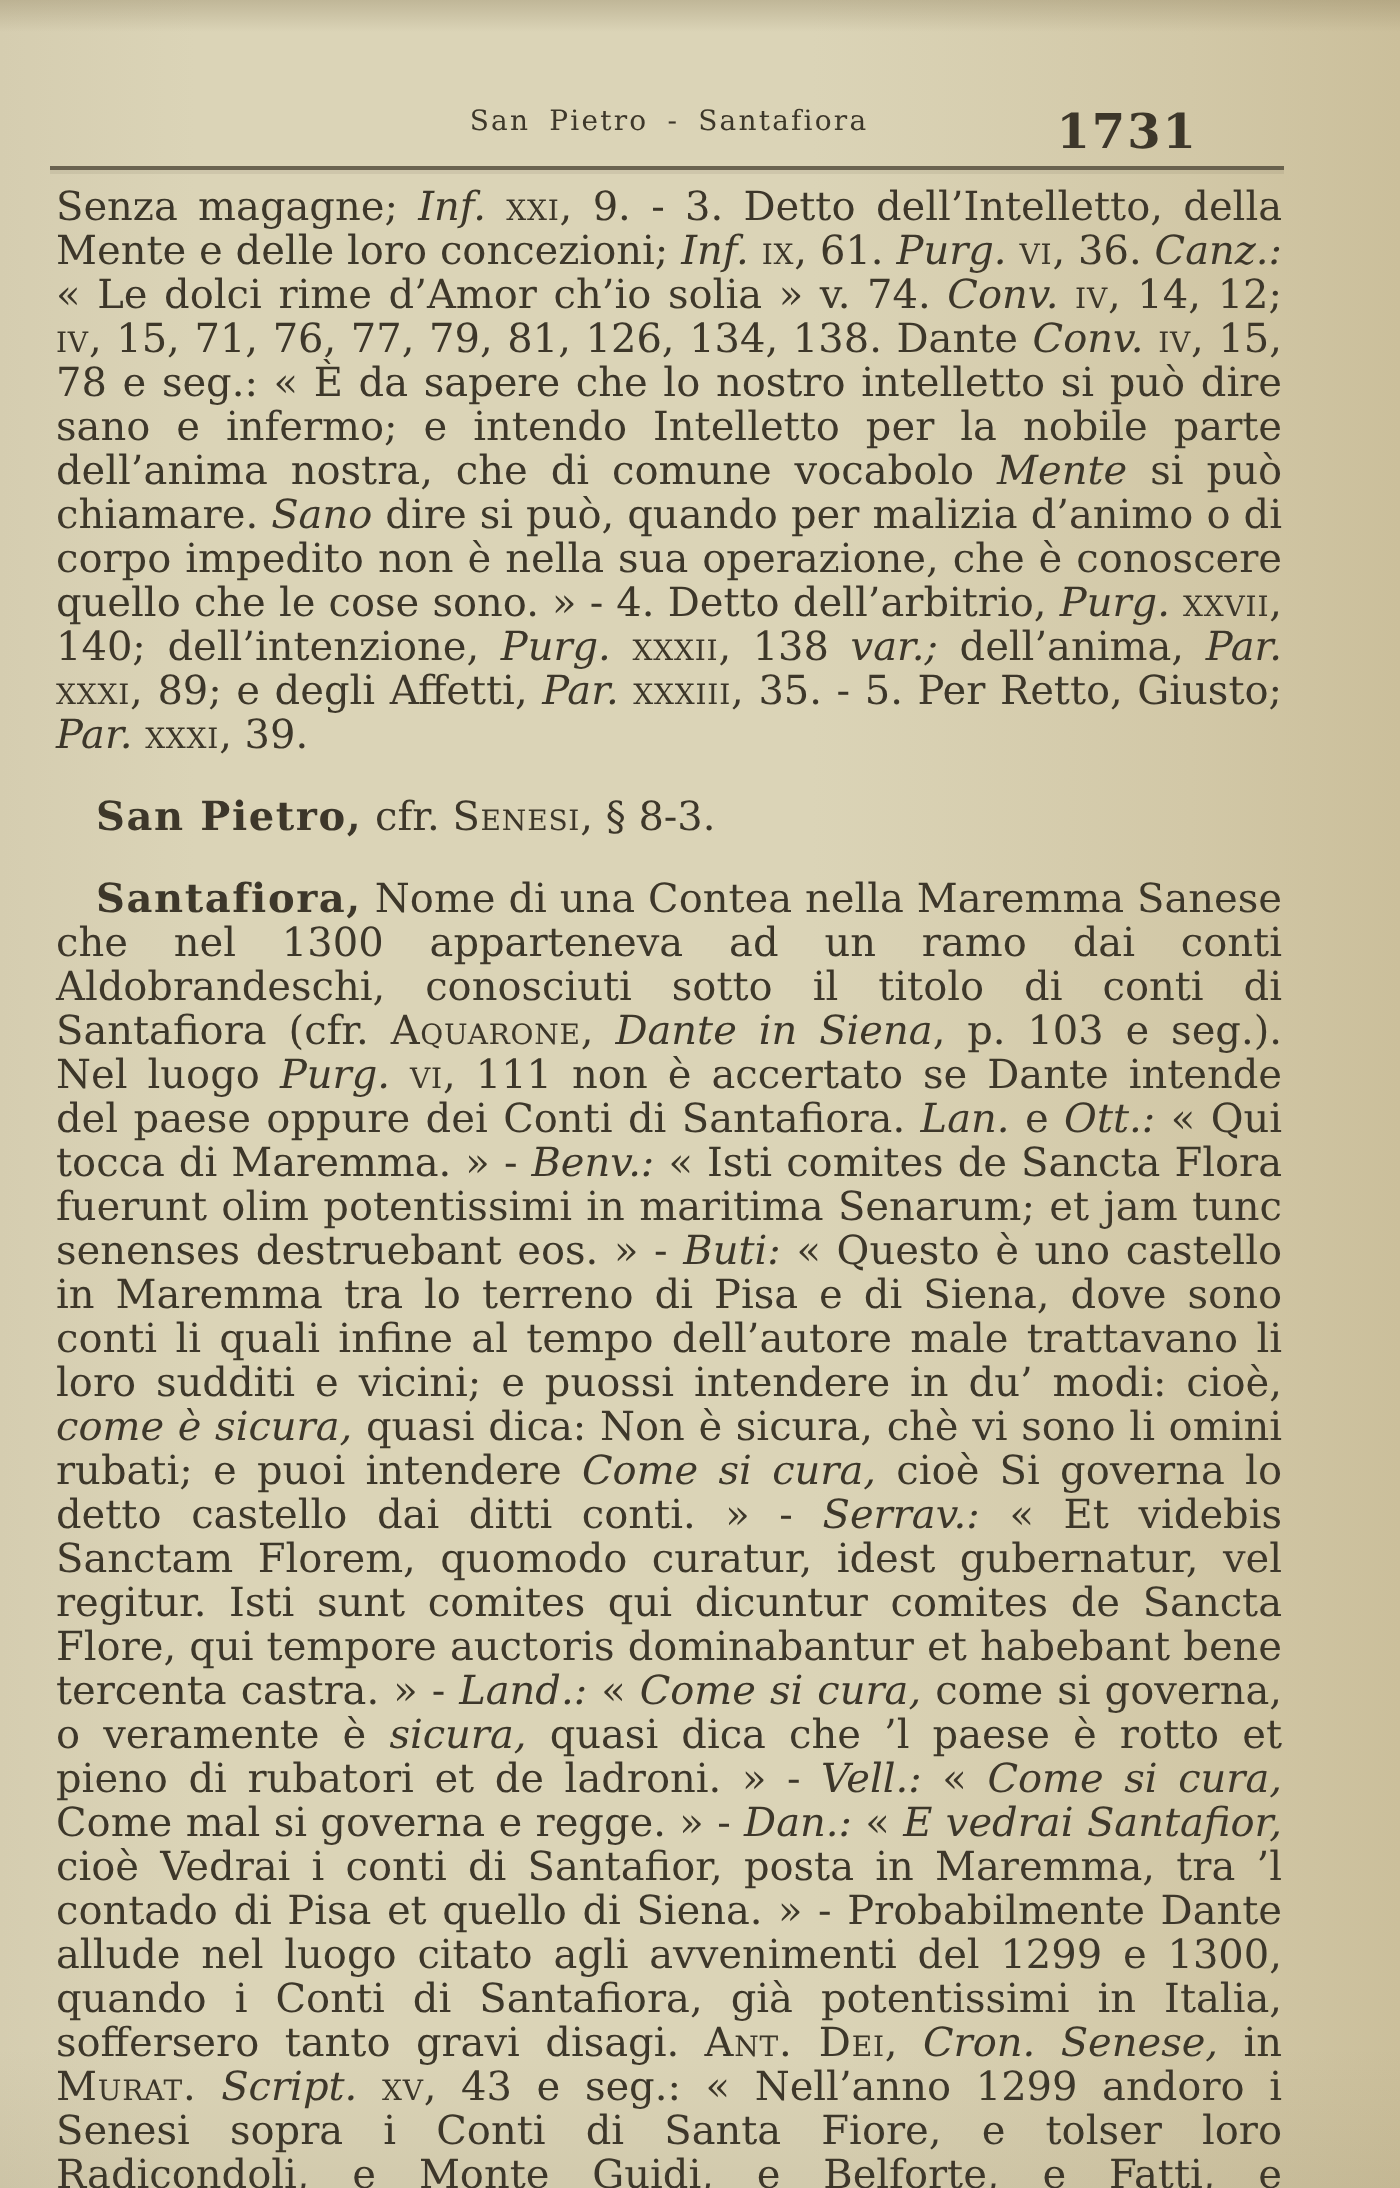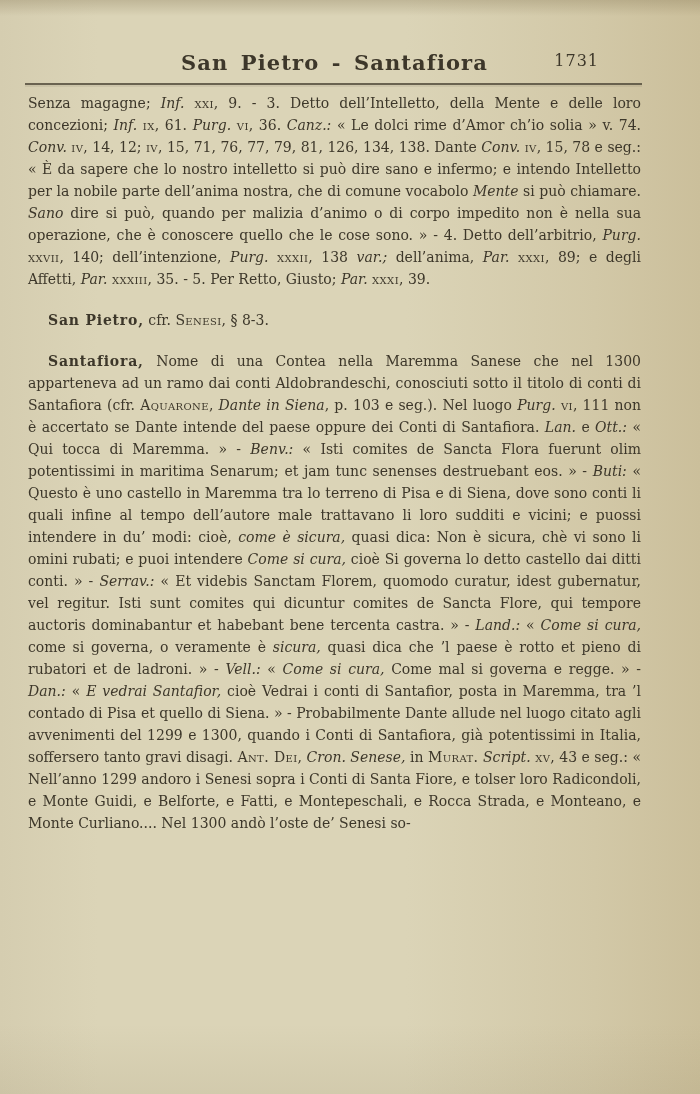--- a/index.html
+++ b/index.html
@@ -15,37 +15,37 @@
       linear-gradient(to top, rgba(130,115,80,0.10) 0px, rgba(130,115,80,0) 70px),
       linear-gradient(to right, #d5cdb0 0%, var(--paper,#dbd4b7) 14%, var(--paper,#dbd4b7) 58%, #d2c8a7 85%, var(--paper-edge,#cbbf9b) 100%);
     color:var(--ink,#3d372a);
   }
   .col{position:absolute;left:28px;top:0;width:613px;}
   .running-head{
     position:relative;margin-top:50px;height:24px;
     text-align:center;
   }
   .head-title{
-    font-weight:bold;font-size:21px;letter-spacing:1.1px;word-spacing:4px;
+    font-weight:normal;font-size:14px;letter-spacing:1.1px;word-spacing:4px;
     color:var(--ink,#3d372a);
     margin-top:40px;
   }
   .page-number{
     position:absolute;right:42px;top:1px;
-    font-size:16px;letter-spacing:1px;font-weight:normal;
+    font-size:24px;letter-spacing:1px;font-weight:bold;
   }
   .rule{
     margin-top:9px;margin-left:-3px;width:617px;height:2px;
     background:var(--rule,#57503f);opacity:.85;
     box-shadow:0 2px 0 rgba(87,80,63,0.12);
   }
   .text-block{margin-top:7px;}
   p.para{
     margin:0;padding:0;
-    font-size:14px;line-height:22px;
+    font-size:20px;line-height:22px;
     text-align:justify;
     color:var(--ink,#3d372a);
   }
   p.entry{margin-top:19px;text-indent:20px;}
   .it{font-style:italic;}
   .bd{font-weight:bold;letter-spacing:0.8px;margin-top:23px;}
   .sc{font-variant:small-caps;letter-spacing:0.4px;}
   .rn{}
 </style>
 </head>

